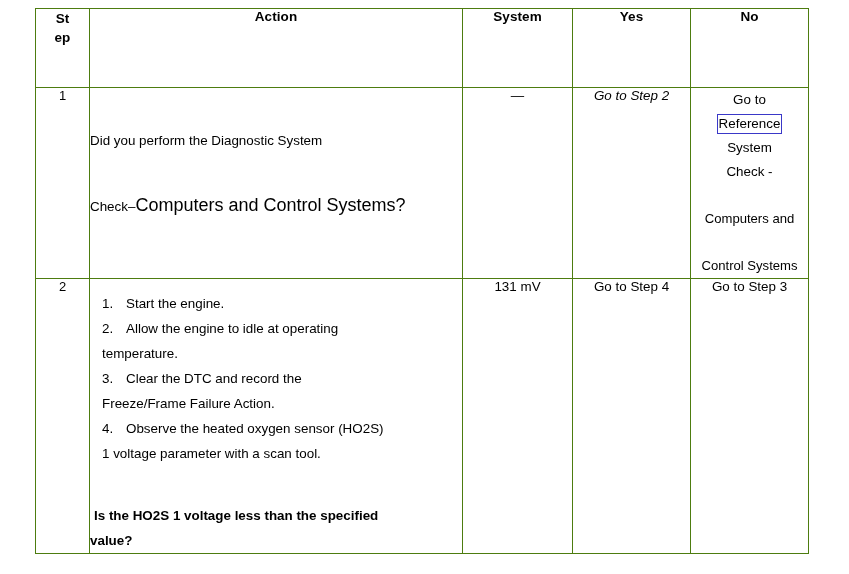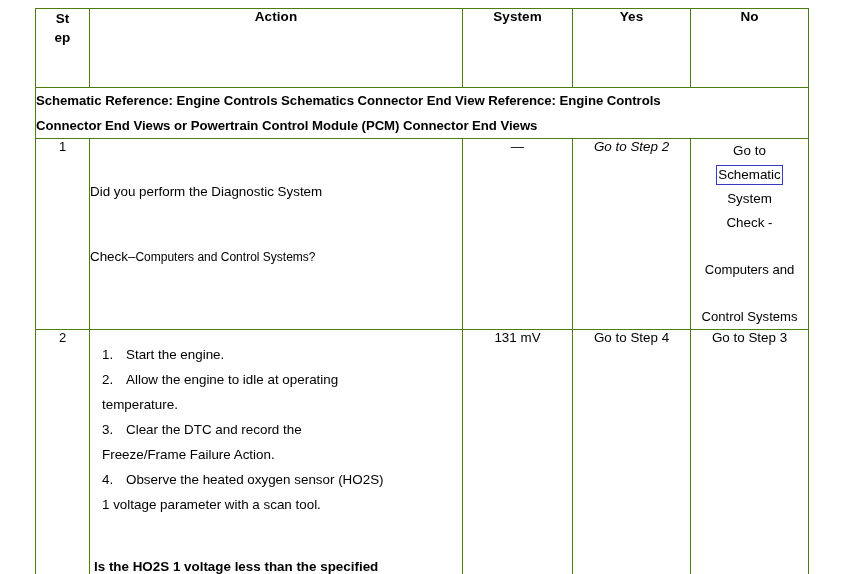--- a/index.html
+++ b/index.html
@@ -128,21 +128,21 @@
     padding-bottom: 52px;
   }
   tr.row-step2 td.cell-yes,
   tr.row-step2 td.cell-no {
     vertical-align: bottom;
     padding-bottom: 9px;
   }
 
   
   .action-line { display: block; white-space: nowrap; margin-top: 40px; }
-  .action-sub  { font-size: 12px; }
+  .action-sub  { font-size: 18px; }
 
   ol.action-list {
     margin: 12px;
     padding: 0;
     list-style: none;
   }
   ol.action-list li {
     margin: 0;
     padding: 0;
     font-size: 13.4px;
@@ -199,39 +199,33 @@
           </span>
         </th>
         <th>Action</th>
         <th>System</th>
         <th>Yes</th>
         <th>No</th>
       </tr>
     </thead>
 
     <tbody>
-      <tr>
-        <td class="schematic-band" colspan="5">
-          <div class="schematic-text">Schematic Reference: Engine Controls Schematics Connector End View Reference: Engine Controls</div>
-          <div class="schematic-text">Connector End Views or Powertrain Control Module (PCM) Connector End Views</div>
-        </td>
-      </tr>
 
       <tr class="row-step1">
         <td class="cell-step">1</td>
         <td class="cell-action">
           <span class="action-line">Did you perform the Diagnostic System</span>
           <span class="action-line"><span>Check–</span><span class="action-sub">Computers and Control Systems?</span></span>
         </td>
         <td class="cell-values">—</td>
         <td class="cell-yes">Go to Step 2</td>
         <td class="cell-no">
           <div class="no-stack">
             <span class="ln">Go to</span>
-            <span class="ln"><span class="boxed-term">Schematic</span></span>
+            <span class="ln"><span class="boxed-term">Reference</span></span>
             <span class="ln">System</span>
             <span class="ln">Check -</span>
             <span class="ln tight">Computers  and</span>
             <span class="ln tight">Control Systems</span>
           </div>
         </td>
       </tr>
 
       <tr class="row-step2">
         <td class="cell-step">2</td>

